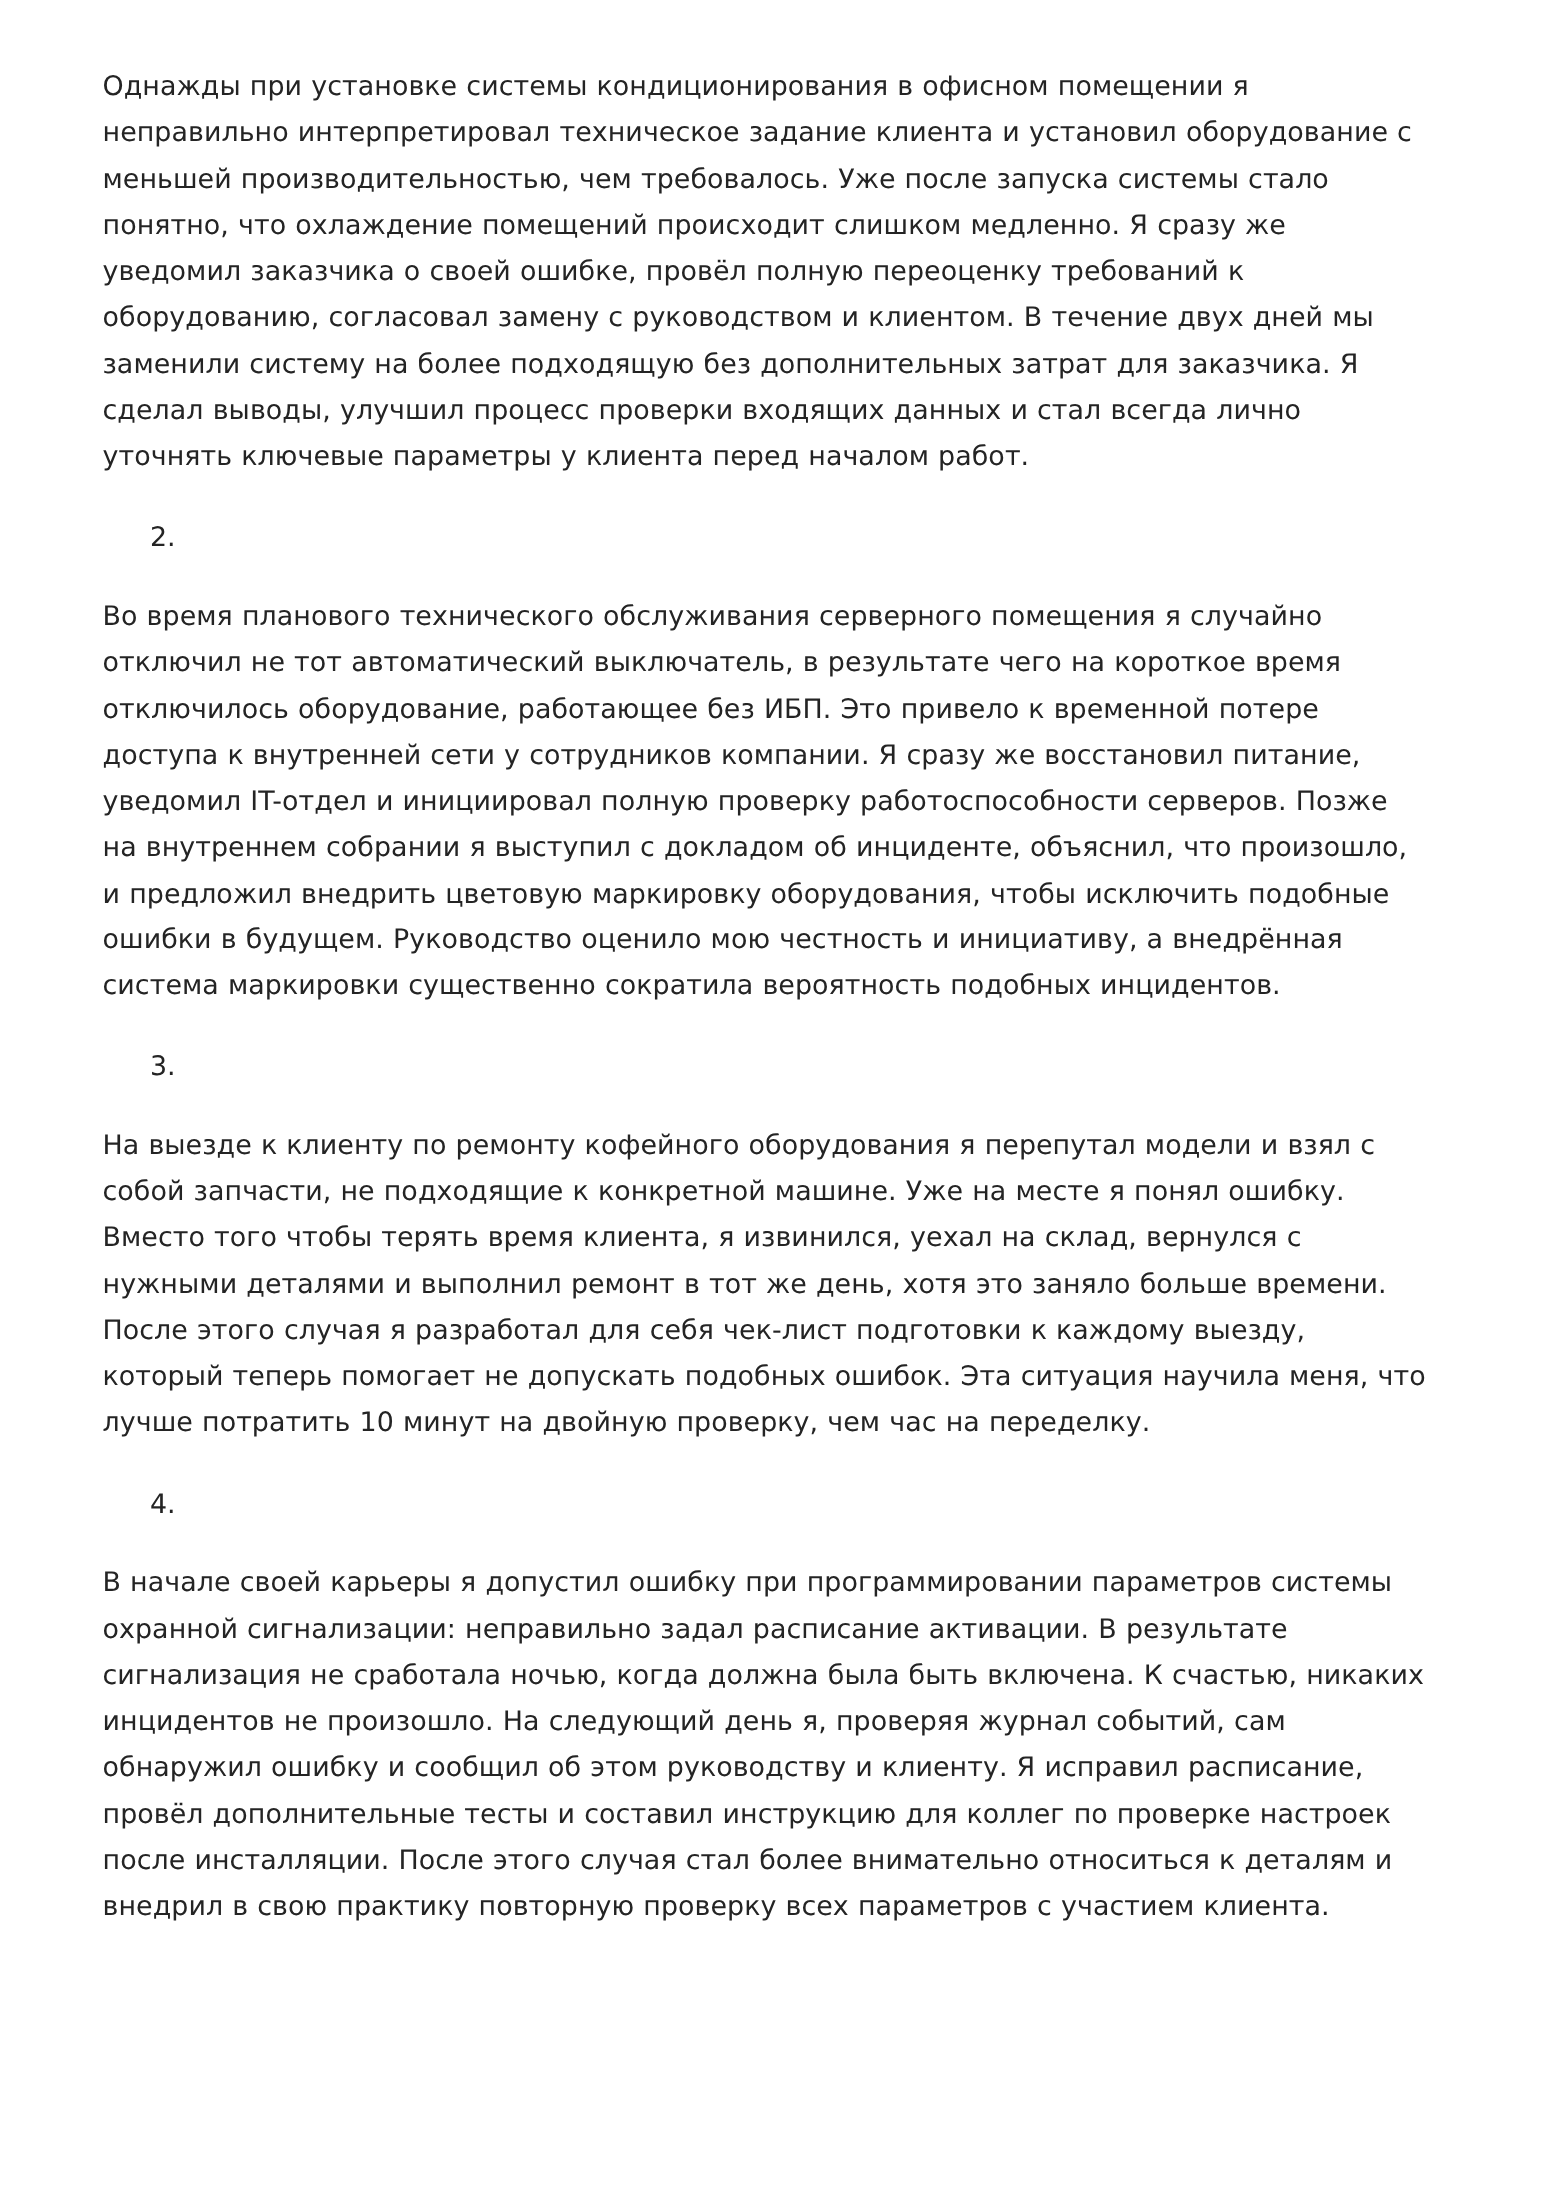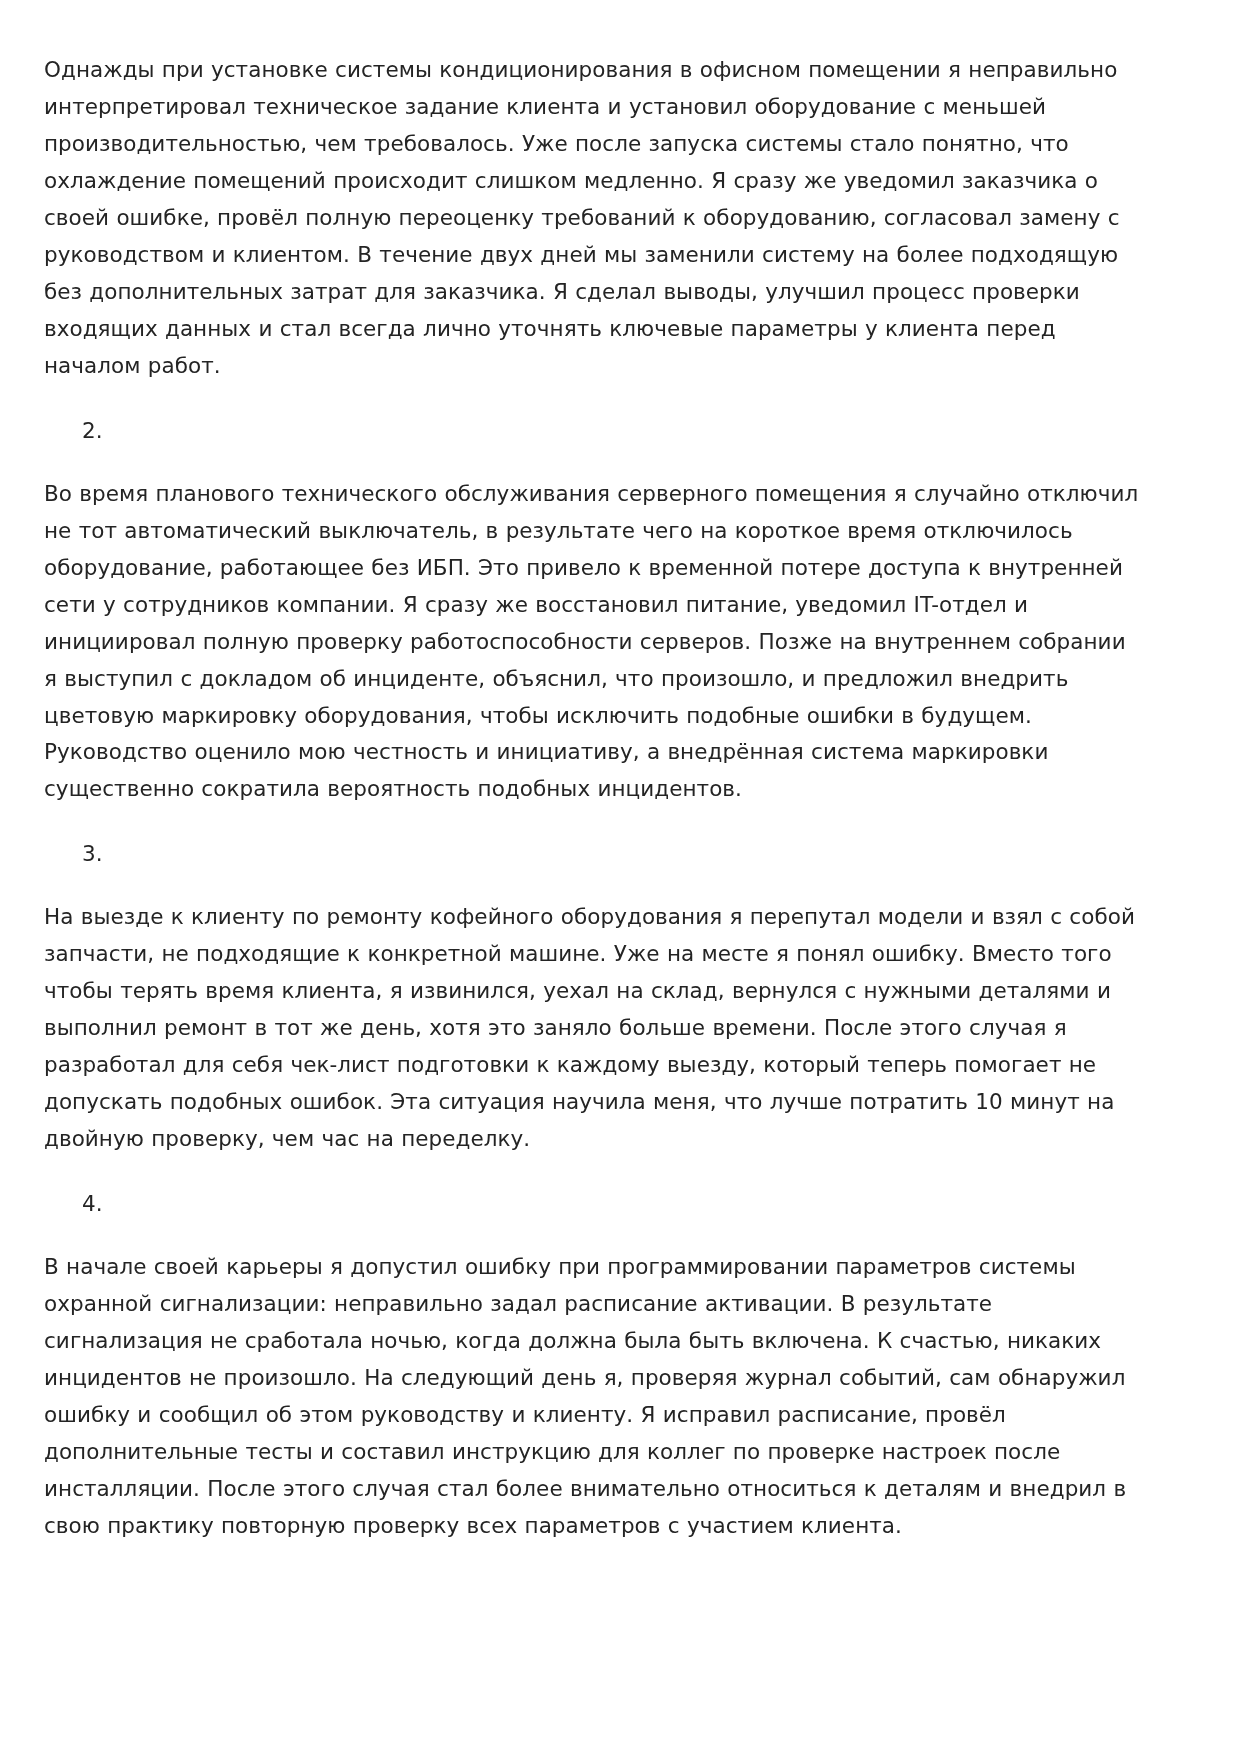--- a/index.html
+++ b/index.html
@@ -11,21 +11,21 @@
     width: 1239px;
     min-height: 1753px;
     font-family: "DejaVu Sans", "Liberation Sans", sans-serif;
     color: #1a1a1a;
     -webkit-font-smoothing: antialiased;
   }
   .page {
     width: 1239px;
     min-height: 1753px;
     box-sizing: border-box;
-    padding: 52px 96px 40px 44px;
+    padding: 52px 96px 40px 82px;
     background: #ffffff;
   }
   .doc-body {
     width: 100%;
   }
   p.para {
     margin: 0 0 0 0;
     font-size: 21.5px;
     line-height: 1.72;
     color: #242424;

